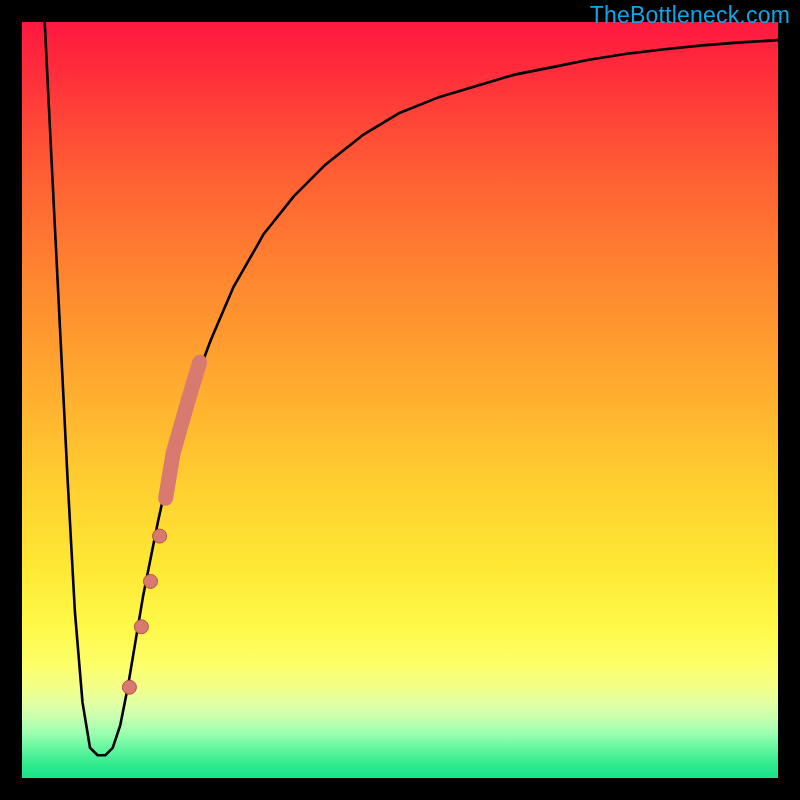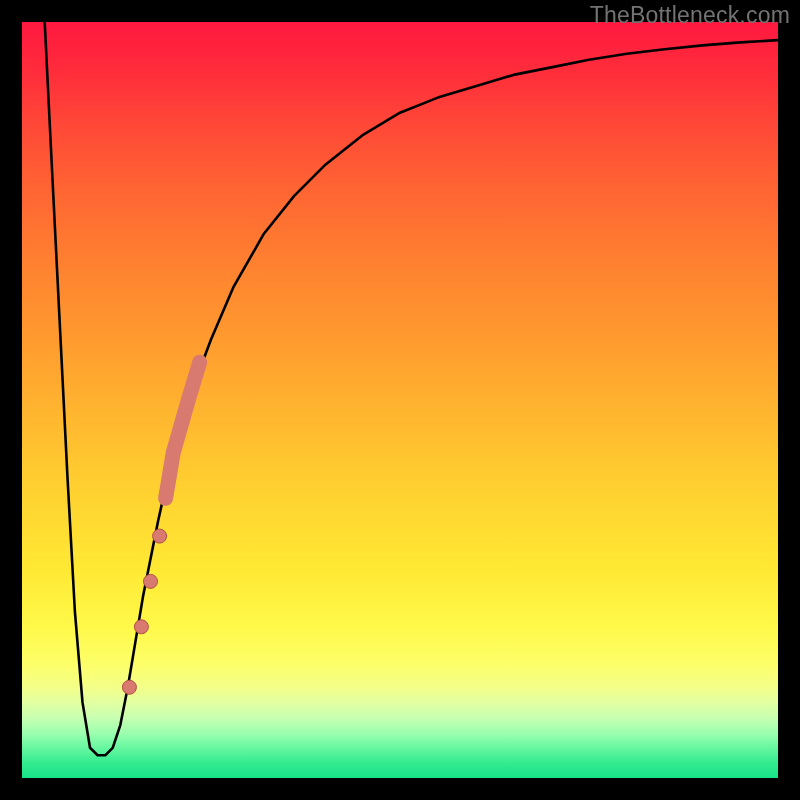--- a/index.html
+++ b/index.html
@@ -55,21 +55,21 @@
     inset: 0;
   }
   .dots {
     position: absolute;
     inset: 0;
   }
   .watermark {
     position: absolute;
     top: 2px;
     right: 10px;
-    color: #737373;
+    color: #0ea5e9;
     font-size: 23px;
     font-weight: 500;
     letter-spacing: 0.2px;
     user-select: none;
   }
 </style>
 </head>
 <body>
 
 <div class="frame">

